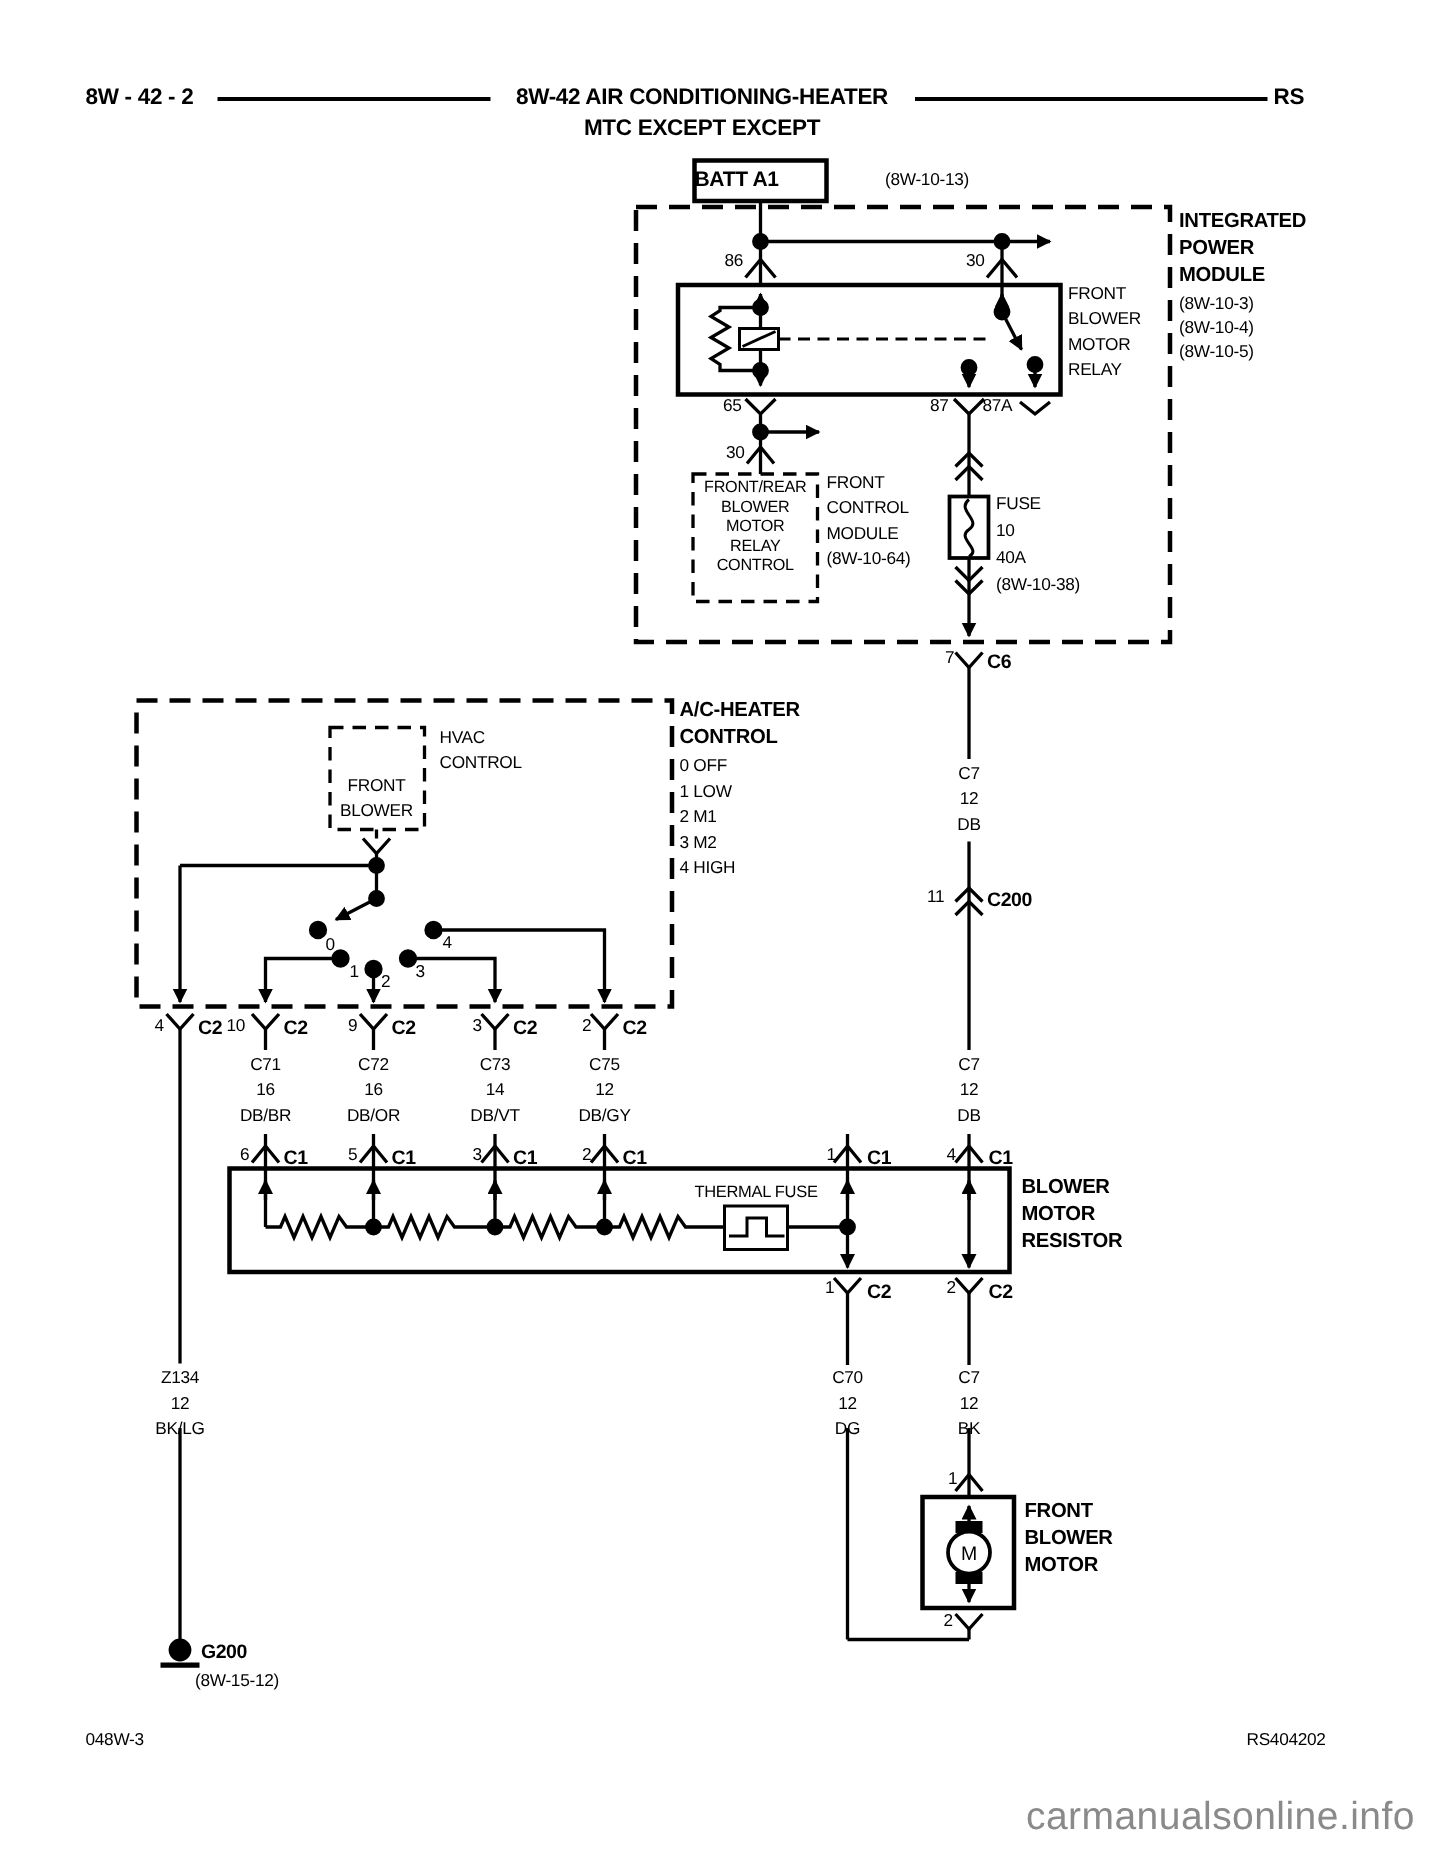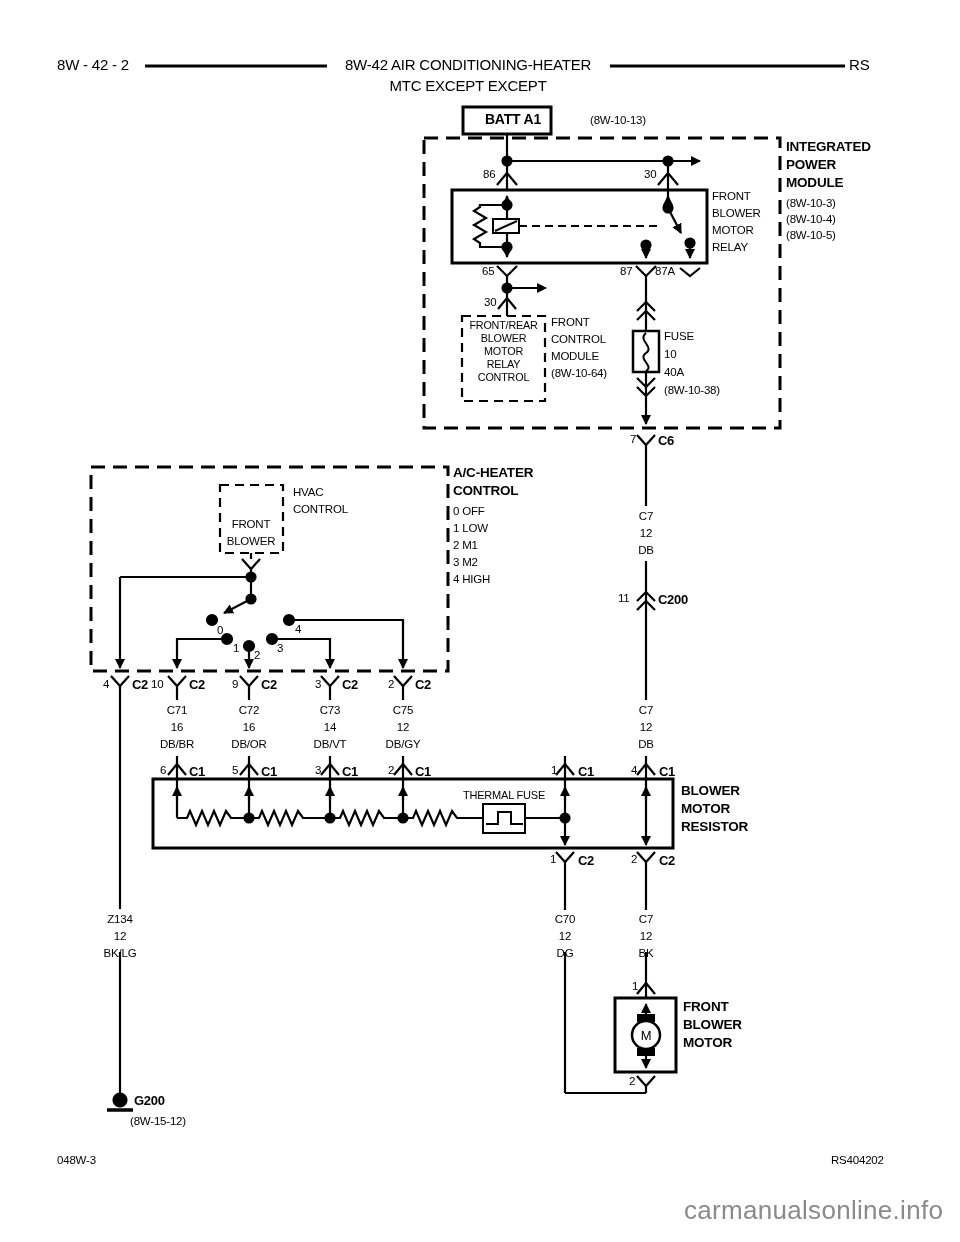--- a/index.html
+++ b/index.html
@@ -5,21 +5,21 @@
   html,body{margin:0;padding:0;background:#fff}
   #page{position:relative;width:960px;height:1242px;background:#fff;overflow:hidden;
         font-family:"Liberation Sans",sans-serif;color:#000}
   #wires{position:absolute;left:0;top:0}
   .lab{position:absolute;white-space:pre-line;font-size:11.5px;line-height:17px;letter-spacing:-0.2px}
   .bold{font-weight:bold}
   .c{transform:translateX(-50%);text-align:center}
   .big{font-size:13.5px;line-height:18px;font-weight:bold;letter-spacing:-0.2px}
   .cn{font-size:13px;font-weight:bold;letter-spacing:-0.3px}
   .sm{font-size:10.8px;line-height:13px}
-  .hdr{font-size:15px;font-weight:normal;letter-spacing:-0.2px;white-space:nowrap}
+  .hdr{font-size:15px;font-weight:bold;letter-spacing:-0.2px;white-space:nowrap}
   .wm{font-size:26px;color:#8a8a8a;letter-spacing:.3px;white-space:nowrap}
 </style>
 </head>
 <body>
 
 <div id="page">
 
   <svg id="wires" width="960" height="1242" viewBox="0 0 960 1242">
     <defs>
       <marker id="ah" markerUnits="userSpaceOnUse" markerWidth="14" markerHeight="12" refX="9" refY="5" orient="auto">
@@ -197,21 +197,21 @@
         <line x1="107" y1="1110" x2="133" y2="1110" stroke-width="3.5"></line>
       </g>
     </g>
   </svg>
 
   <div class="lab hdr" style="left:57px;top:56px">8W - 42 - 2</div>
   <div class="lab hdr" style="left:337px;top:56px;width:262px;text-align:center;white-space:pre-line">8W-42 AIR CONDITIONING-HEATER</div>
   <div class="lab hdr" style="left:337px;top:77px;width:262px;text-align:center">MTC EXCEPT EXCEPT</div>
   <div class="lab hdr" style="left:849px;top:56px">RS</div>
 
-  <div class="lab bold" style="left:463px;top:111px;width:100px;text-align:center;font-size:14px">BATT A1</div>
+  <div class="lab bold" style="left:463px;top:111px;width:100px;font-size:14px">BATT A1</div>
   <div class="lab" style="left:590px;top:112px">(8W-10-13)</div>
 
   <div class="lab big" style="left:786px;top:138px">INTEGRATED
 POWER
 MODULE</div>
   <div class="lab" style="left:786px;top:195px;line-height:16px">(8W-10-3)
 (8W-10-4)
 (8W-10-5)</div>
   <div class="lab" style="left:712px;top:188px">FRONT
 BLOWER

